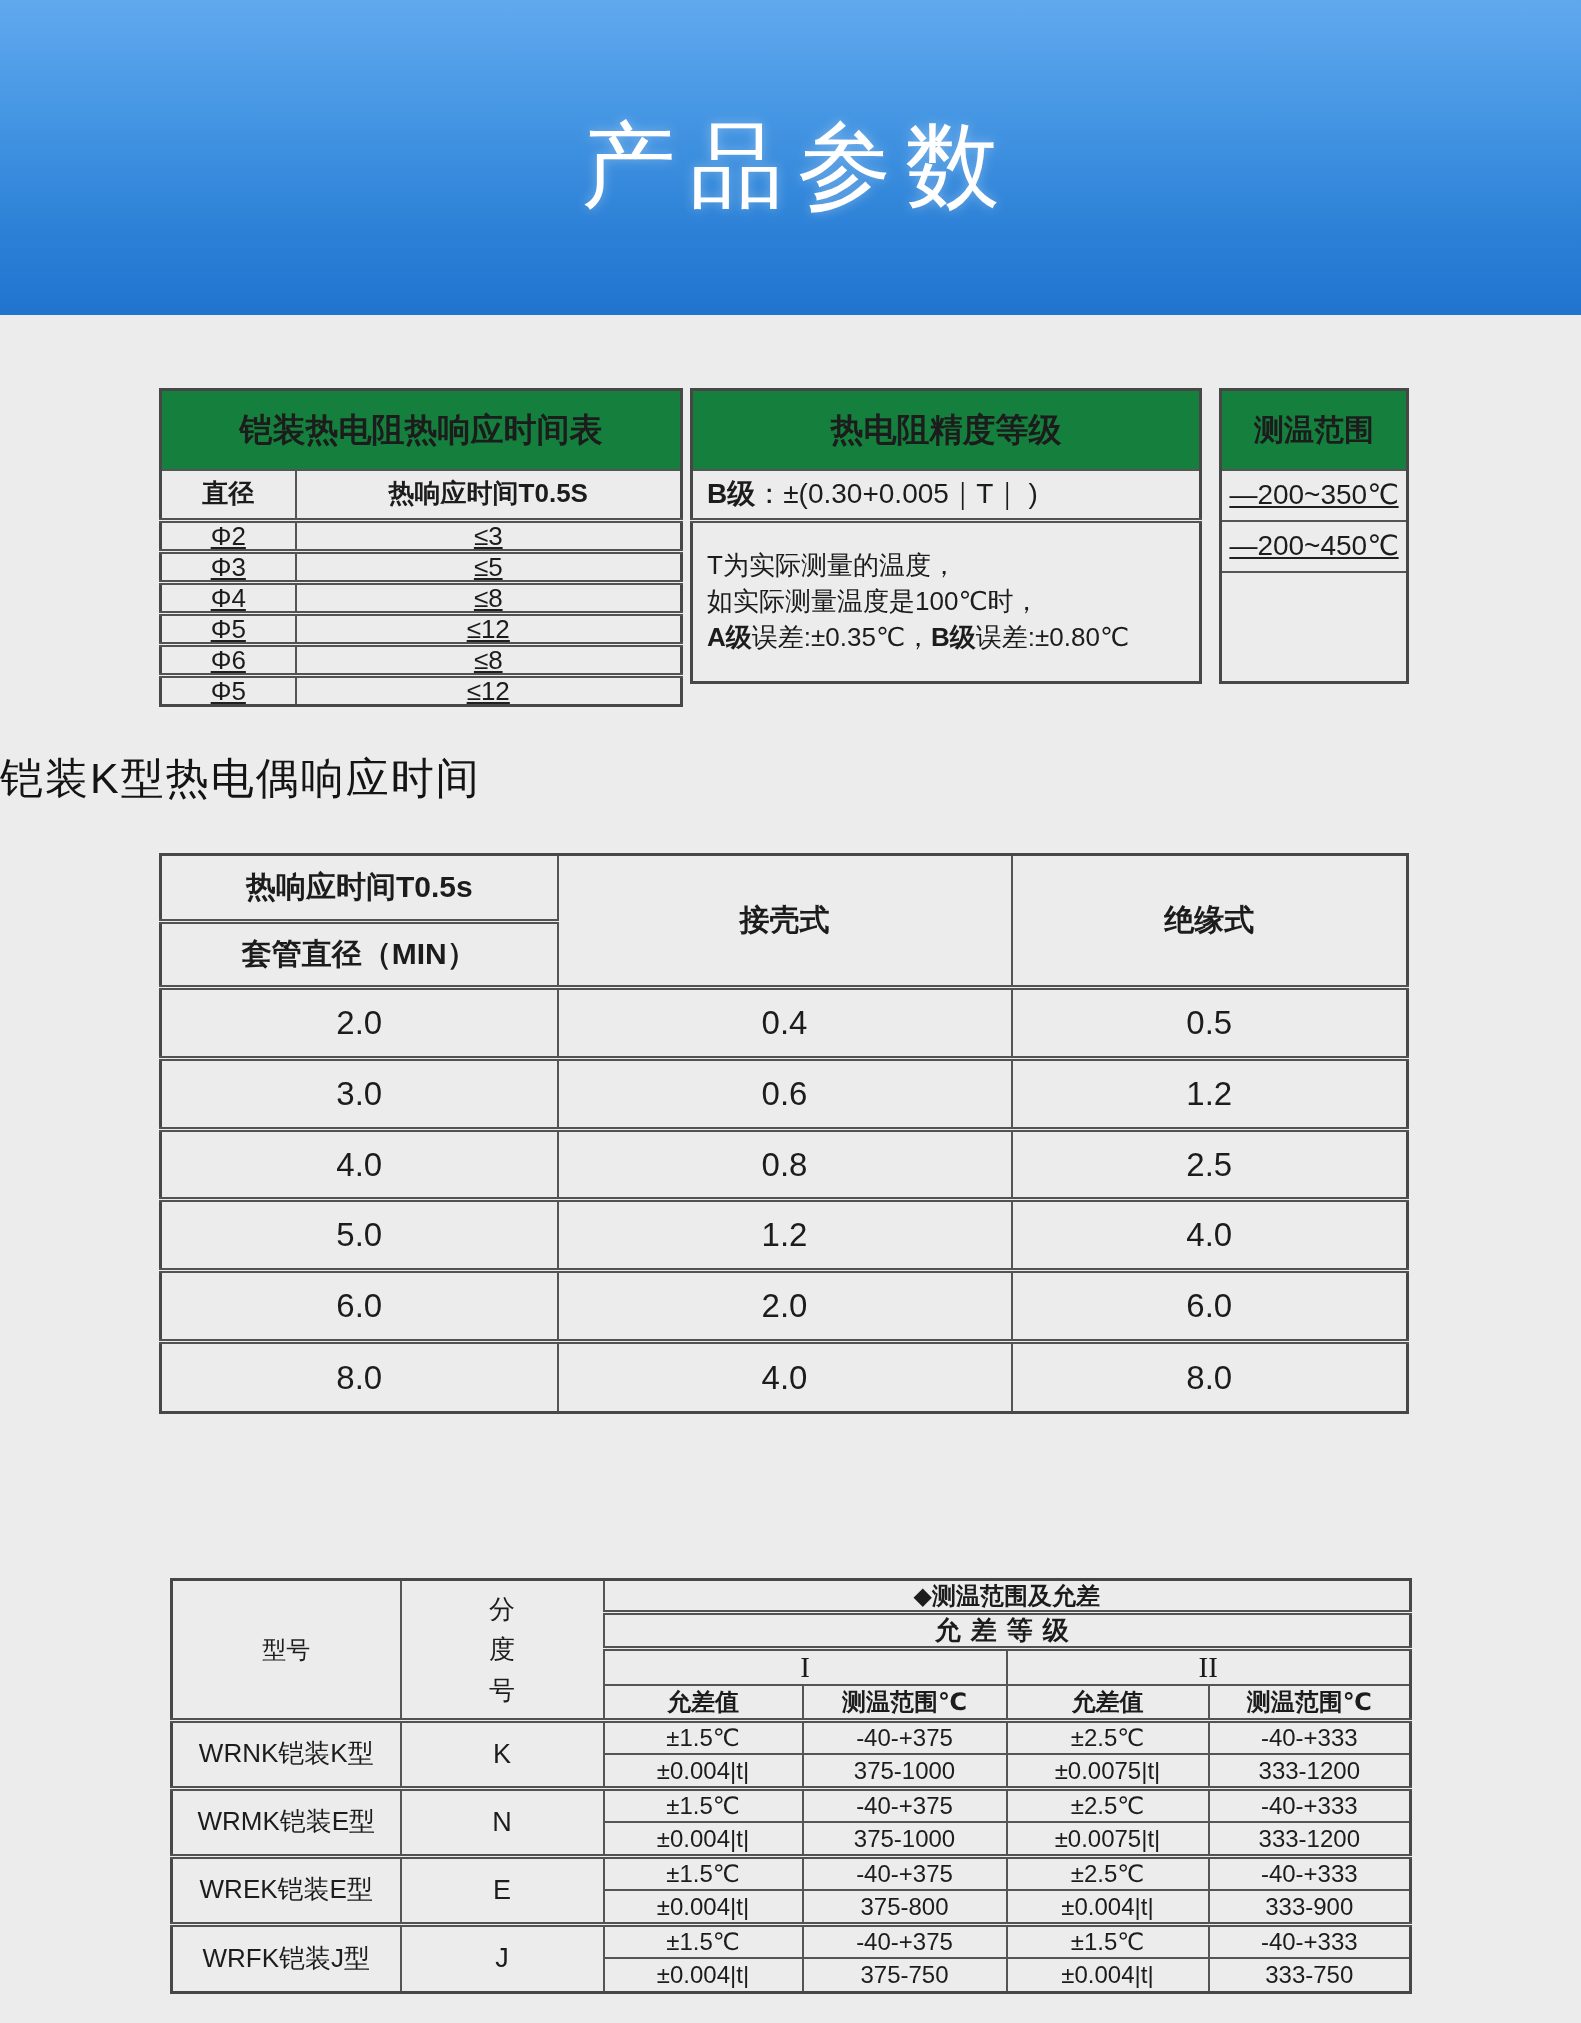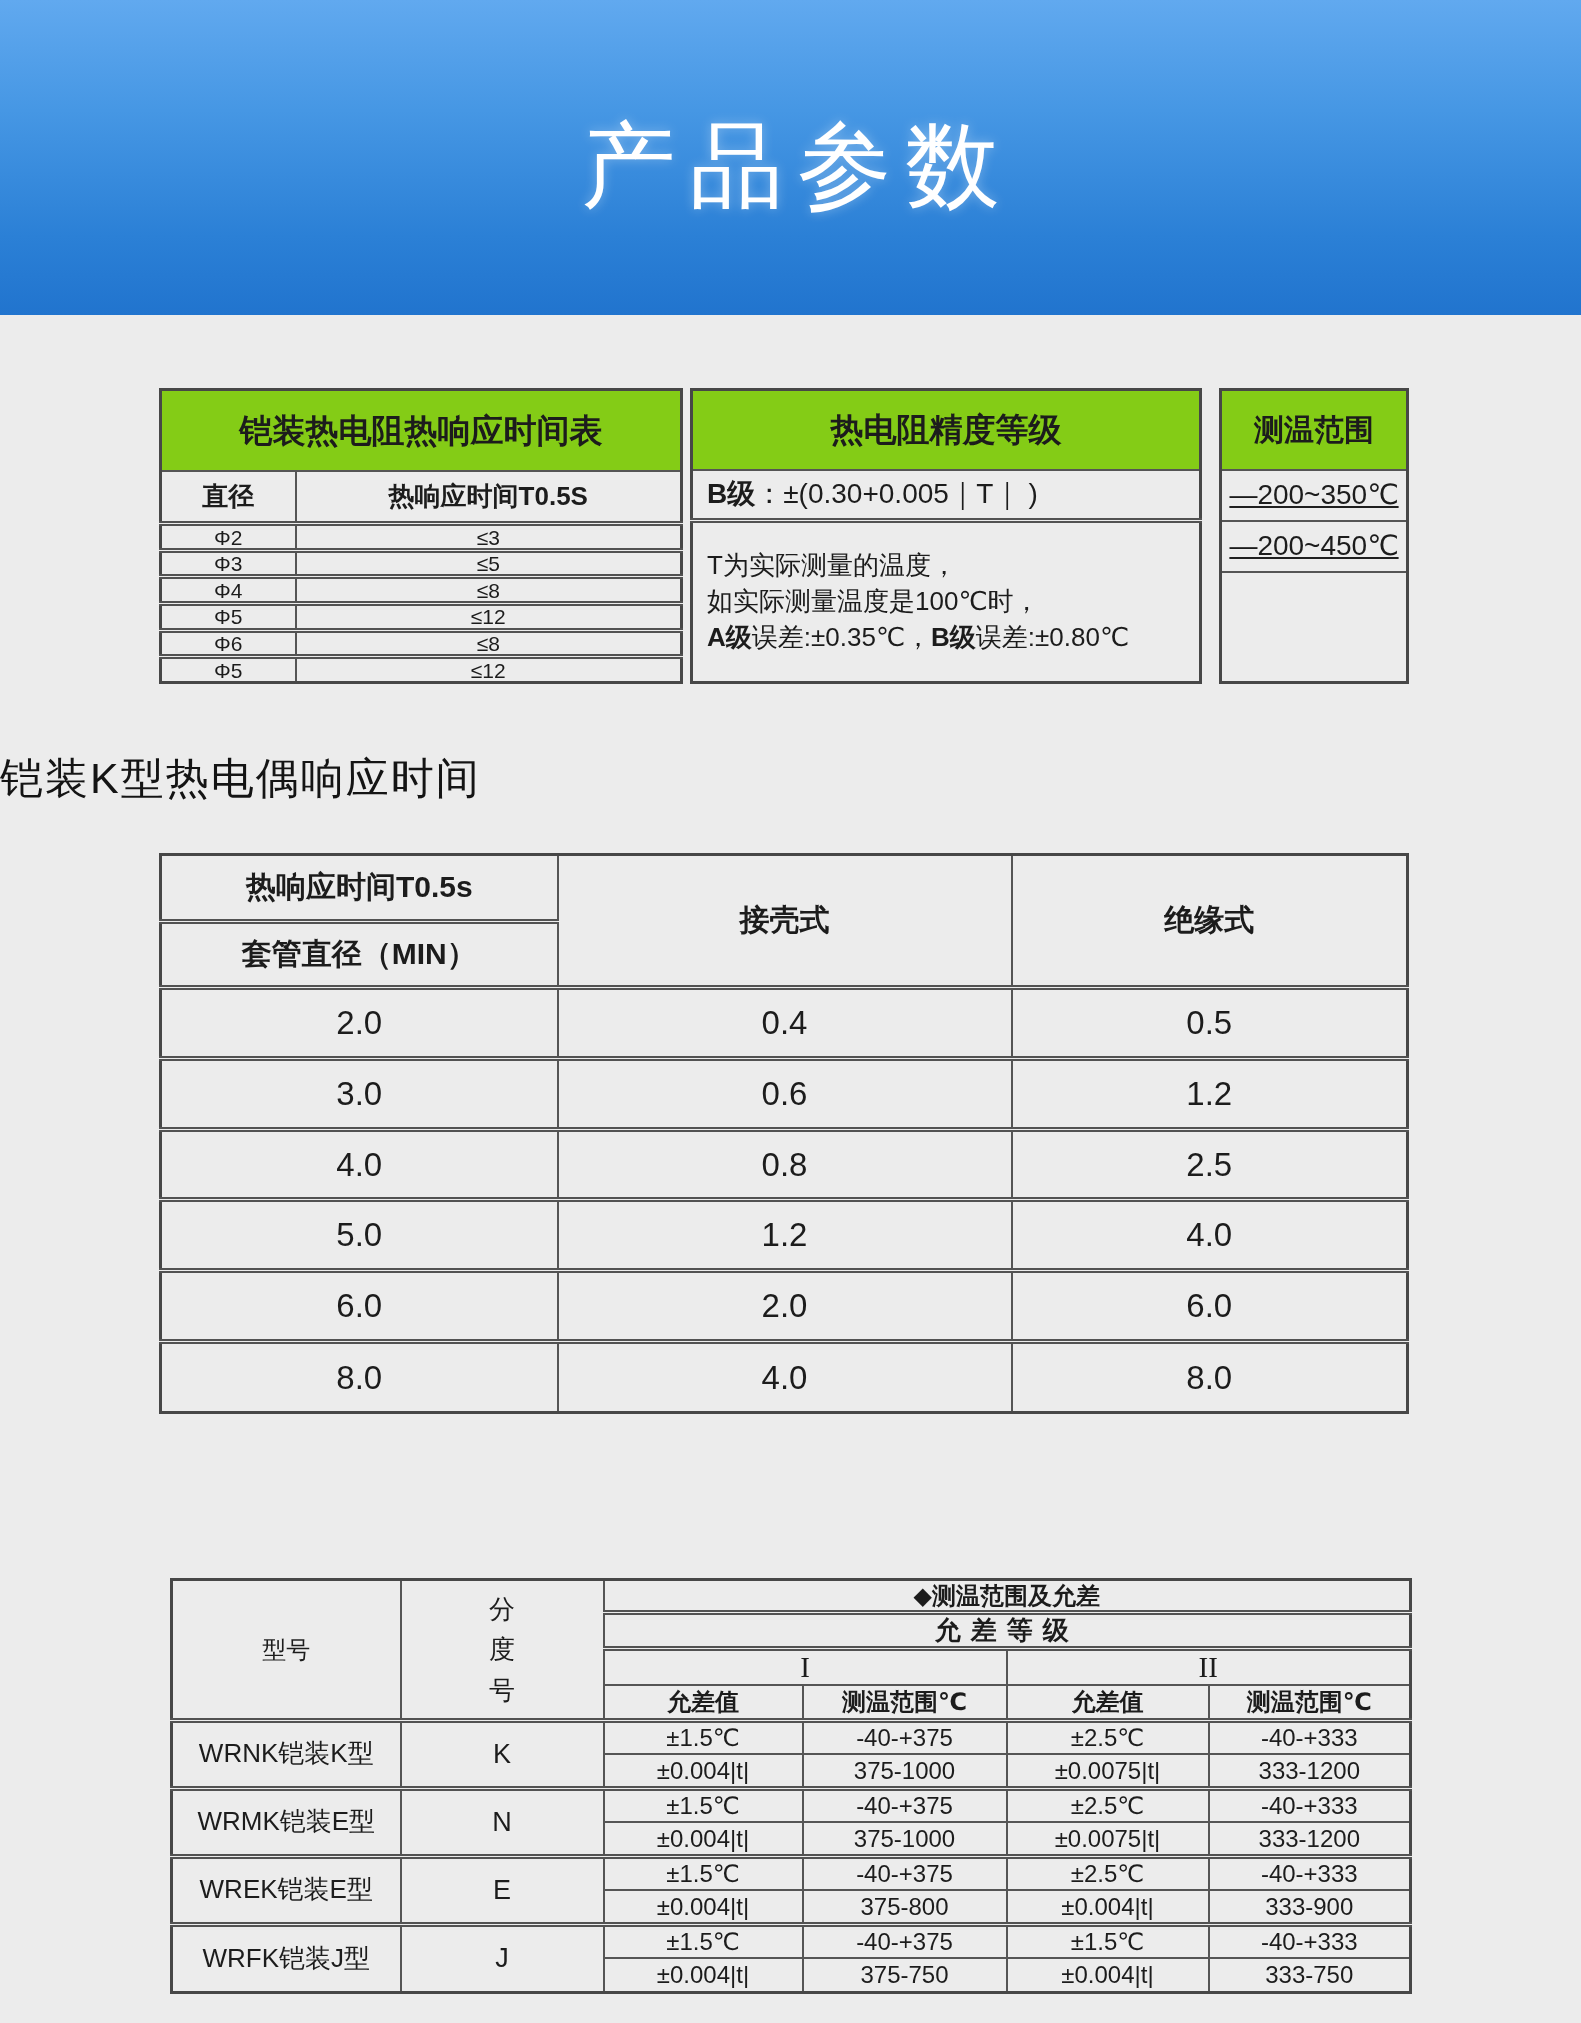--- a/index.html
+++ b/index.html
@@ -40,33 +40,33 @@
   table.tbl td{
     border:2px solid #555555;
     text-align:center;
     vertical-align:middle;
     padding:0;
     line-height:1.15;
     color:#1c1c1c;
     overflow:hidden;
   }
   td.titlebar{
-    background:#84cc16;
+    background:#15803d;
     font-weight:bold;
     font-size:33px;
     color:#202020;
   }
   tr.dsep > td{ border-bottom:5px double #525252; }
   tr.dtop > td{ border-top:5px double #525252; }
 
   
   .t1{ left:159px; top:388px; width:521px; height:296px; }
   .t1 tr.title{ height:80px; }
   .t1 tr.hdr{ height:51px; font-weight:bold; font-size:26px; }
-  .t1 tr.data{ height:22px; font-size:21px; }
+  .t1 tr.data{ height:22px; font-size:26px;text-decoration:underline; }
   .t1 tr.data td{ line-height:1; }
 
   .t2{ left:690px; top:388px; width:509px; height:296px; }
   .t2 tr.title{ height:80px; }
   .t2 tr.grade{ height:51px; }
   .t2 td.formula{ text-align:left; font-size:28px; padding-left:14px; }
   .t2 td.formula b{ font-weight:bold; }
   .t2 td.notes{ text-align:left; font-size:26px; padding:6px 0 6px 14px; line-height:1.38; vertical-align:middle; }
 
   .t3{ left:1219px; top:388px; width:187px; height:296px; }

